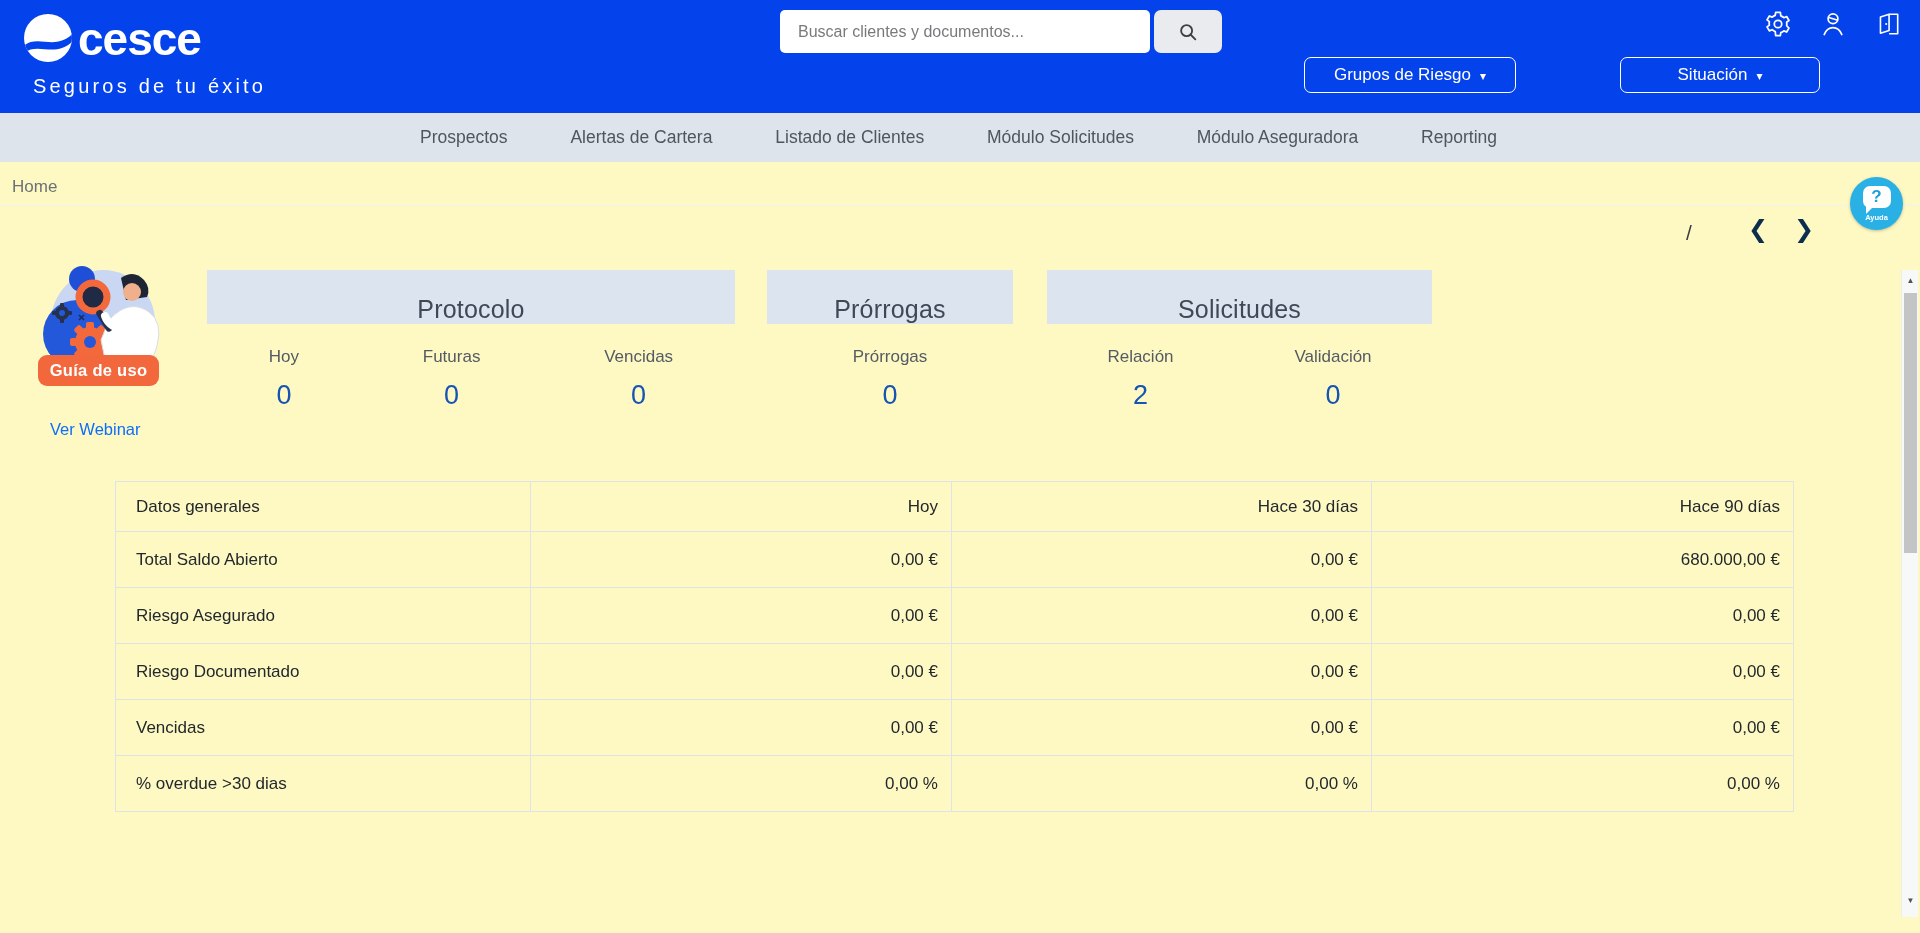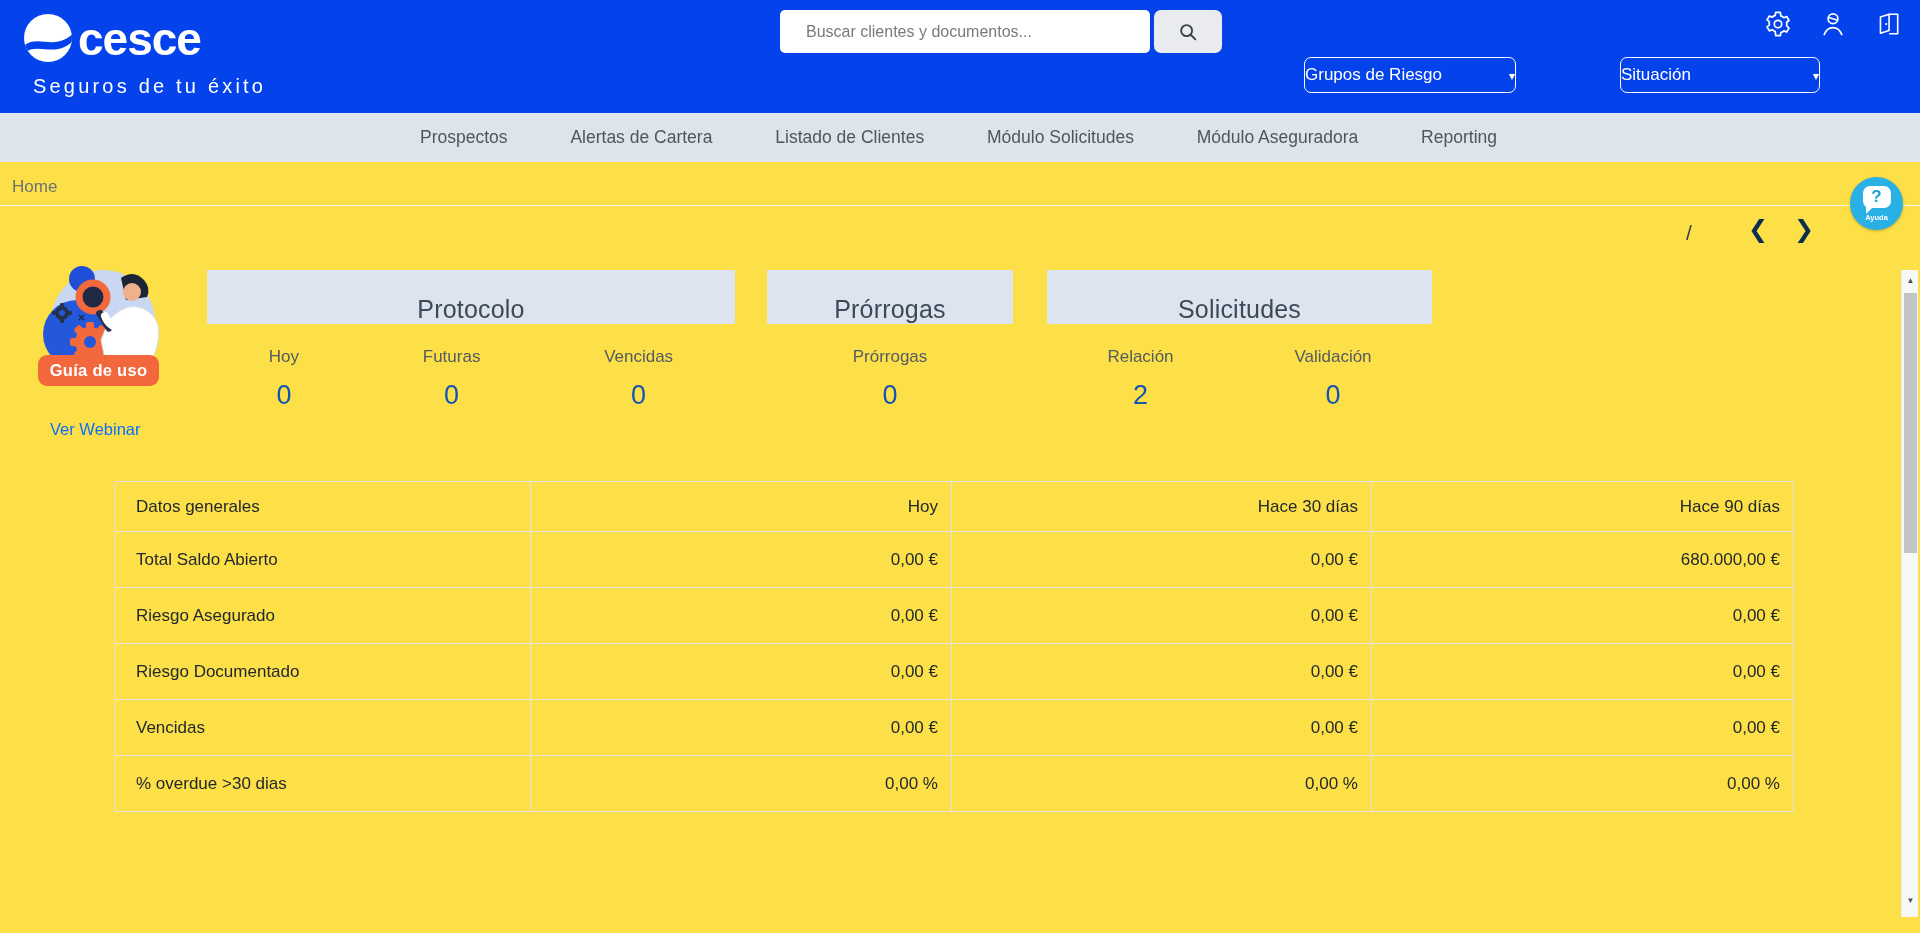--- a/index.html
+++ b/index.html
@@ -2,43 +2,43 @@
 <html style="--header-blue: #0443ec; --nav-bg: #dde4ec; --band-bg: #dce4ef; --value-blue: #1553b4; --help-cyan: #29b1e6; --accent-orange: #f2673c; --link-blue: #0d6efd;"><head>
 <meta charset="utf-8">
 <style>
   :root{
     --header-blue:#0443ec; --nav-bg:#dde4ec; --band-bg:#dce4ef; --value-blue:#1553b4;
     --help-cyan:#29b1e6; --accent-orange:#f2673c; --link-blue:#0d6efd;
   }
   *{box-sizing:border-box;margin:0;padding:0}
   html,body{width:1920px;height:933px;overflow:hidden;background:#fff;
     font-family:"Liberation Sans",sans-serif;}
-  .screen{position:relative;width:1920px;height:933px;background:#fde047}
+  .screen{position:relative;width:1920px;height:933px;background:#fef9c3}
 
   
   .topbar{position:absolute;left:0;top:0;width:1920px;height:113px;background:var(--header-blue)}
   .logo{position:absolute;left:24px;top:12px;width:200px;height:86px;cursor:pointer}
   .logo-mark{position:absolute;left:0;top:2px}
   .wordmark{position:absolute;left:54px;top:4px;font-size:46px;font-weight:700;color:#fff;line-height:1;letter-spacing:-1px}
   .tagline{position:absolute;left:9px;top:63px;font-size:20px;font-weight:400;color:#fff;letter-spacing:3.2px;white-space:nowrap}
 
   .searchbox{position:absolute;left:780px;top:10px;display:flex;gap:4px}
   .search-input{width:370px;height:43px;border:none;outline:none;border-radius:5px;
-    padding:0 26px;font-size:16px;color:#333;font-family:"Liberation Sans",sans-serif}
+    padding:0 18px;font-size:16px;color:#333;font-family:"Liberation Sans",sans-serif}
   .search-input::placeholder{color:#77797c}
   .search-btn{width:68px;height:43px;background:#e9ebee;border:none;border-radius:7px;
     display:flex;align-items:center;justify-content:center;cursor:pointer}
 
   .top-icons{position:absolute;right:16px;top:8px;display:flex;gap:23px;align-items:center}
   .icon-btn{width:32px;height:32px;background:transparent;border:none;display:flex;
     align-items:center;justify-content:center;cursor:pointer}
 
   .hdr-btn{position:absolute;top:57px;height:36px;border:1px solid #fff;border-radius:7px;
     background:transparent;color:#fff;font-size:17px;display:flex;align-items:center;
-    justify-content:space-between;gap:9px;cursor:pointer;font-family:"Liberation Sans",sans-serif}
+    justify-content:center;gap:9px;cursor:pointer;font-family:"Liberation Sans",sans-serif}
   .btn-grupos{left:1304px;width:212px}
   .btn-situacion{left:1620px;width:200px}
   .caret{font-size:12px;line-height:1;margin-top:2px}
 
   
   .navbar{position:absolute;left:0;top:113px;width:1920px;height:49px;background:var(--nav-bg);
     display:flex;align-items:center;justify-content:space-between;padding:0 423px 0 420px}
   .nav-item{font-size:17.5px;color:#4f565c;cursor:pointer;white-space:nowrap;background:none;border:none;
     font-family:"Liberation Sans",sans-serif}
 

